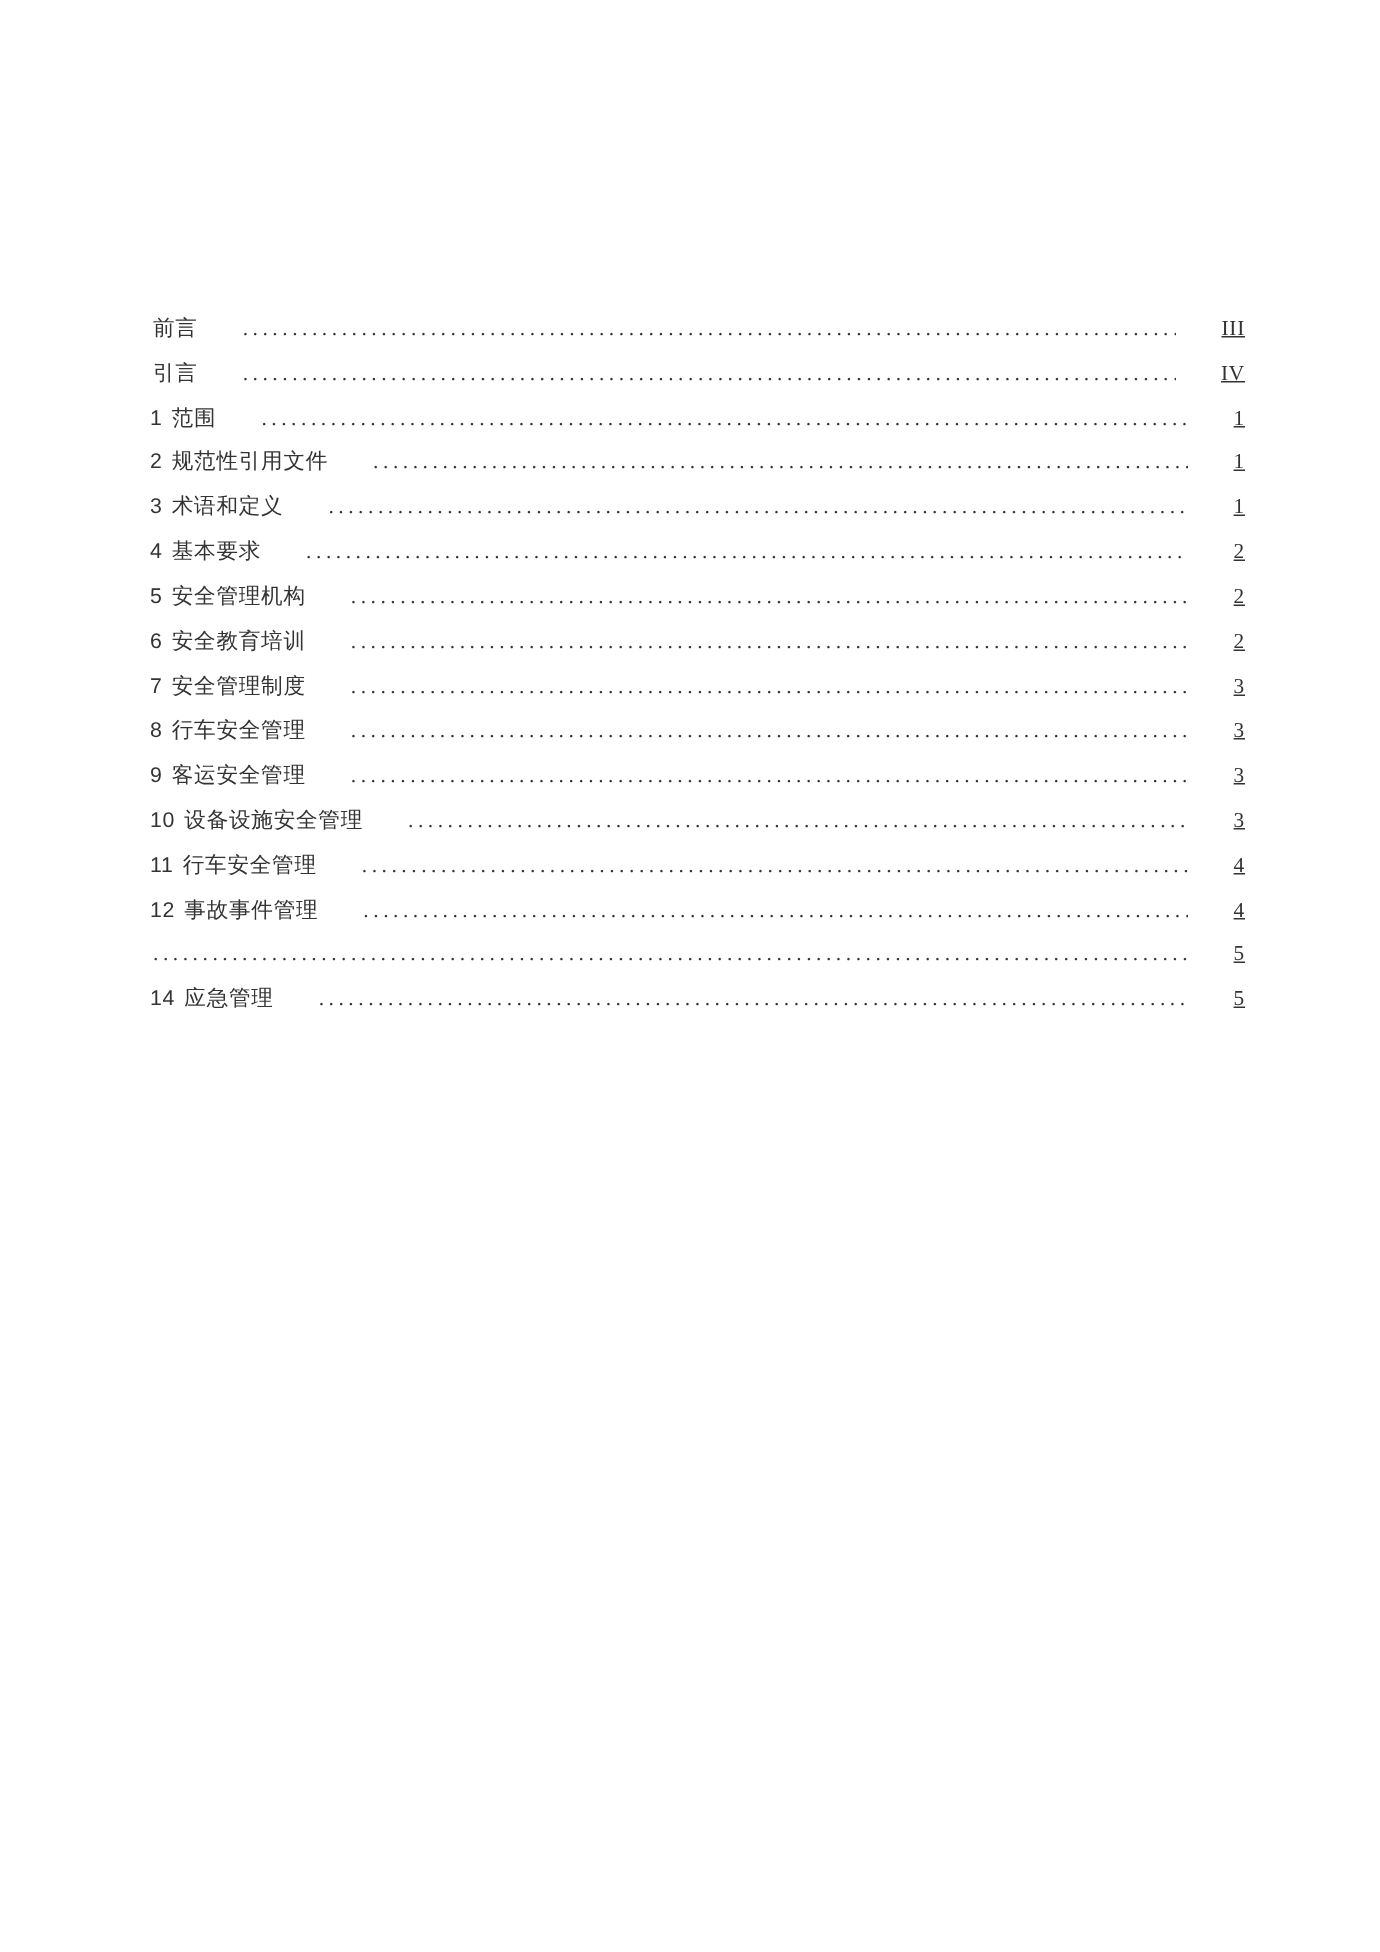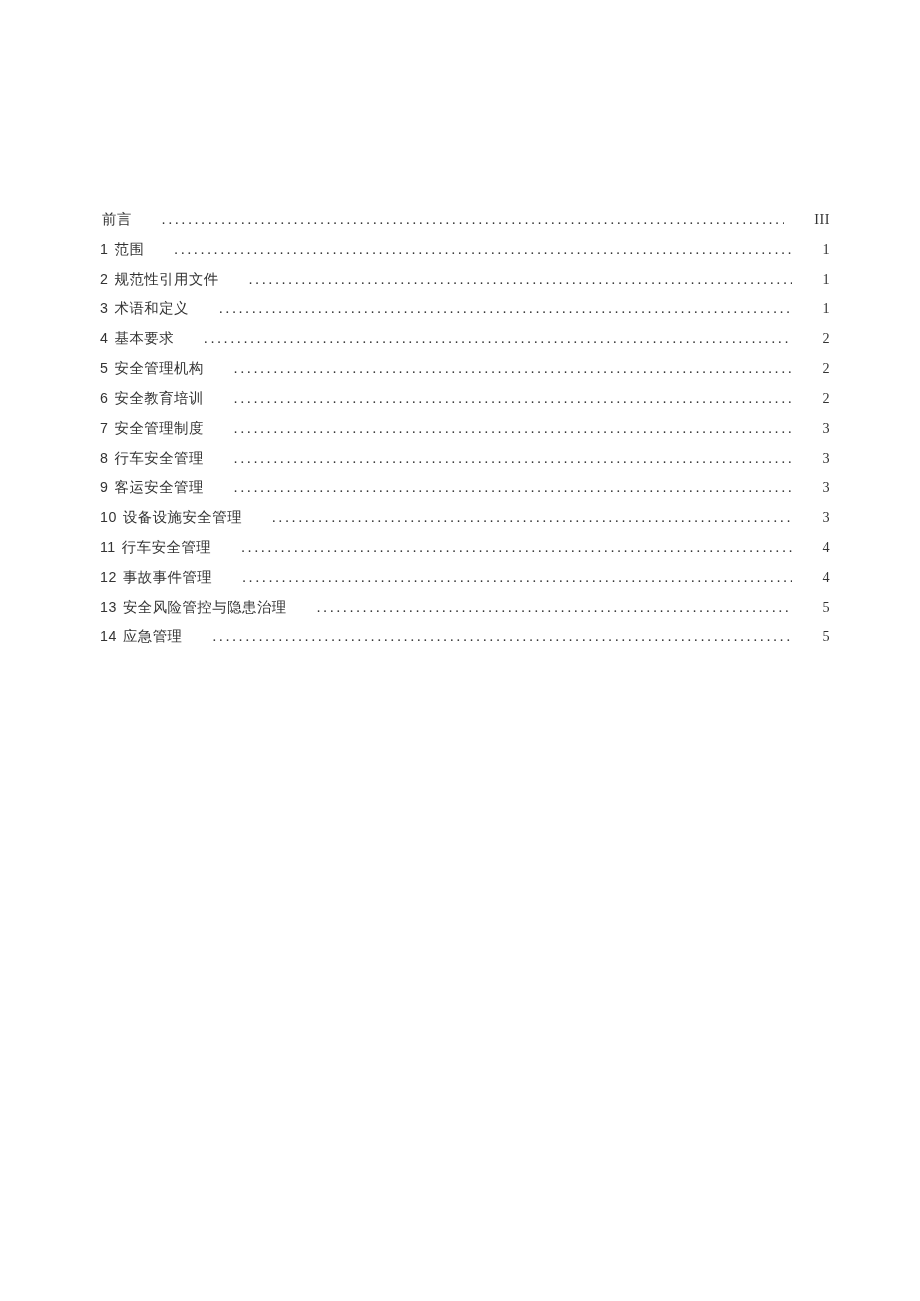--- a/index.html
+++ b/index.html
@@ -49,33 +49,41 @@
     font-family: "SimSun", serif;
   }
   .num-prefix {
     font-family: Arial, "Helvetica Neue", sans-serif;
     font-size: 14.2px;
     margin-right: 2px;
   }
   .page-num {
     font-family: Arial, "Helvetica Neue", sans-serif;
     font-size: 14.2px;
+    text-decoration: underline;
   }
 </style>
 </head>
 <body>
 
 <div class="page">
   <ol class="toc">
     <li>
       <span class="label">
         <span class="num-prefix"></span><span>前言</span>
       </span>
       <span class="dots"></span>
       <span class="page-num">III</span>
+    </li>
+    <li>
+      <span class="label">
+        <span class="num-prefix"></span><span>引言</span>
+      </span>
+      <span class="dots"></span>
+      <span class="page-num">IV</span>
     </li>
     <li>
       <span class="label">
         <span class="num-prefix">1</span> <span>范围</span>
       </span>
       <span class="dots"></span>
       <span class="page-num">1</span>
     </li>
     <li>
       <span class="label">
@@ -148,23 +156,20 @@
       <span class="page-num">4</span>
     </li>
     <li>
       <span class="label">
         <span class="num-prefix">12</span> <span>事故事件管理</span>
       </span>
       <span class="dots"></span>
       <span class="page-num">4</span>
     </li>
     <li>
-      <span class="label">
-        <span class="num-prefix">13</span> <span>安全风险管控与隐患治理</span>
-      </span>
       <span class="dots"></span>
       <span class="page-num">5</span>
     </li>
     <li>
       <span class="label">
         <span class="num-prefix">14</span> <span>应急管理</span>
       </span>
       <span class="dots"></span>
       <span class="page-num">5</span>
     </li>

